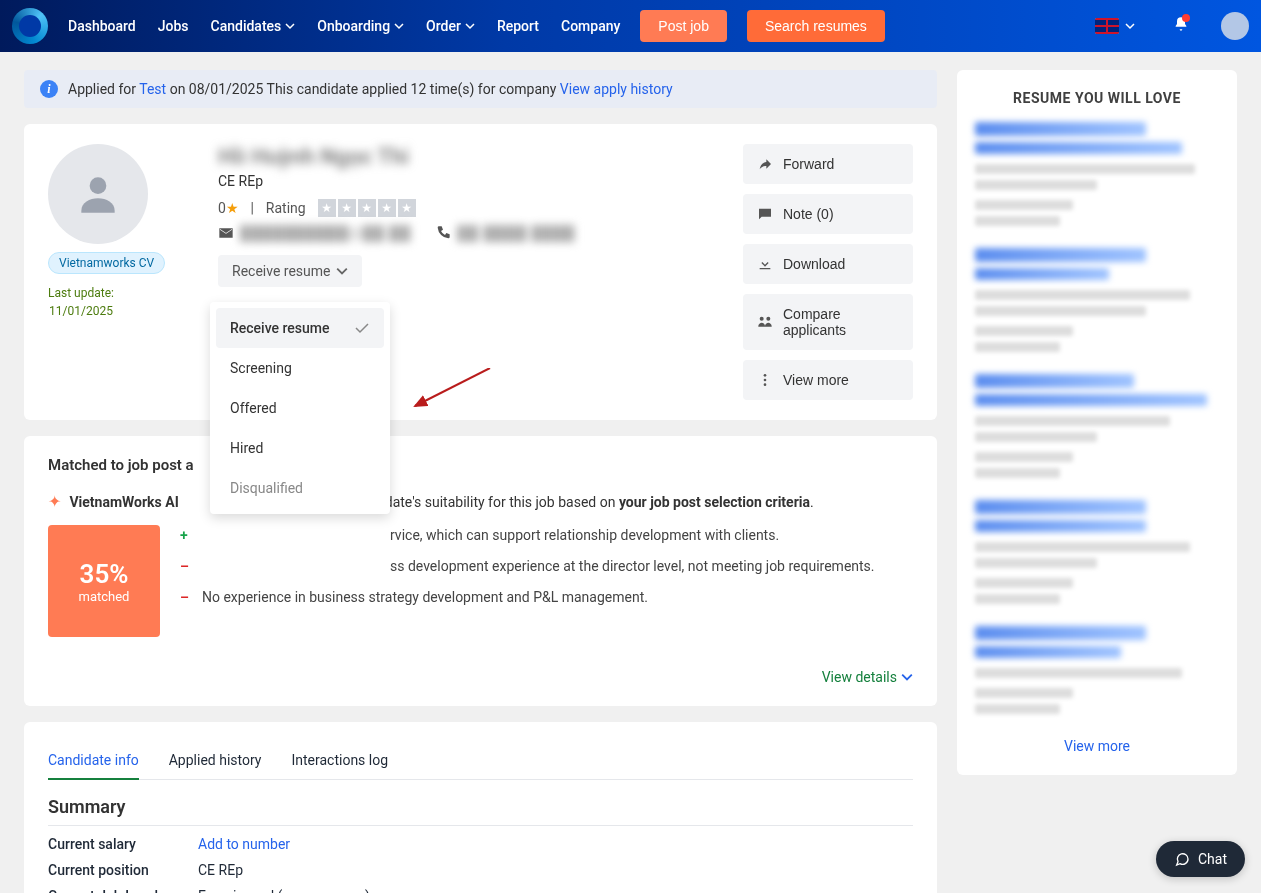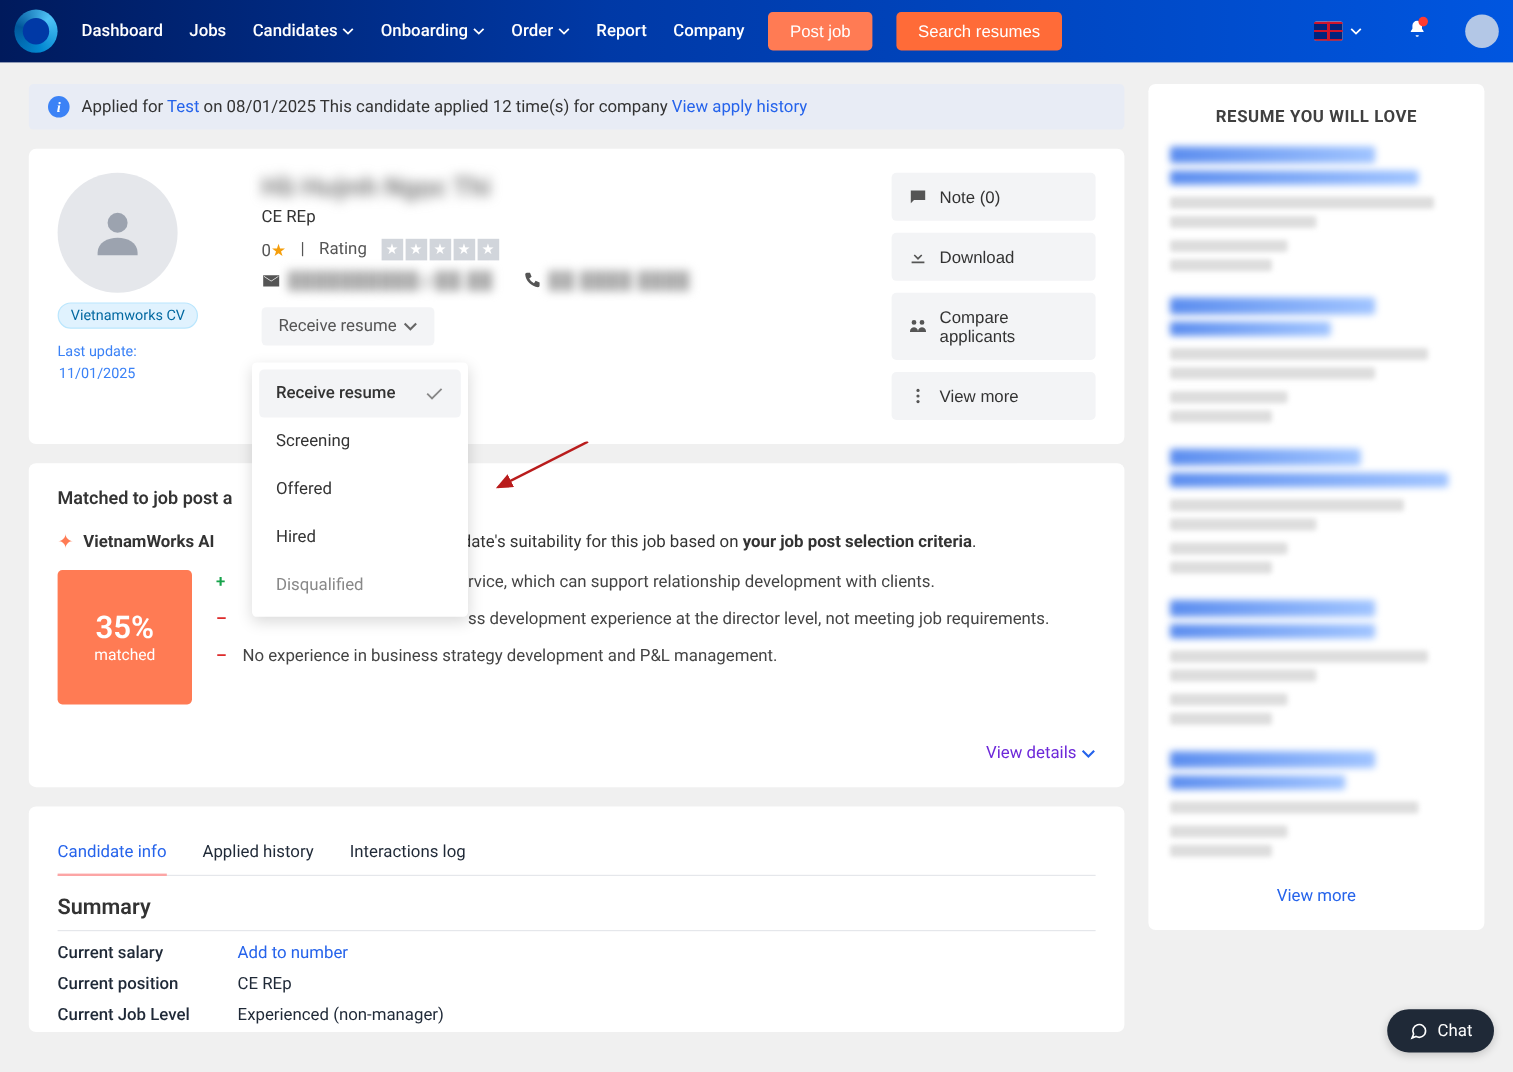--- a/index.html
+++ b/index.html
@@ -27,21 +27,21 @@
     .info-banner { background: #e8ecf5; border-radius: 4px; padding: 10px 16px; display: flex; align-items: center; gap: 10px; margin-bottom: 16px; font-size: 14px; }
     .info-icon { width:18px; height:18px; background:#3b82f6; border-radius:50%; color:#fff; font-size:12px; font-weight:bold; display:flex; align-items:center; justify-content:center; font-style: italic; font-family: Georgia, serif;}
     .info-banner a { color: #2563eb; text-decoration: none; }
     
     .card { background: #fff; border-radius: 6px; padding: 20px 24px; margin-bottom: 16px; position: relative; }
     
     .profile-top { display: flex; gap: 30px; }
     .avatar-col { display:flex; flex-direction:column; align-items:flex-start; width:140px;}
     .big-avatar { width: 100px; height: 100px; background: #e5e7eb; border-radius: 50%; display:flex; align-items:center; justify-content:center;}
     .cv-tag { background:#e0f2fe; color:#0369a1; font-size:12px; padding:3px 10px; border-radius:12px; margin-top:8px; border:1px solid #bae6fd;}
-    .last-update { font-size:12px; color:#3b82f6; text-align:center; margin-top:10px; line-height:1.5;}
+    .last-update { font-size:12px; color:#4d7c0f; text-align:center; margin-top:10px; line-height:1.5;}
     
     .profile-info { flex:1; }
     .name-blur { font-size:22px; font-weight:600; color:#777; filter: blur(5px); margin-bottom:4px;}
     .pos-text { font-size:14px; color:#333; margin-bottom:10px;}
     .rating-row { display:flex; align-items:center; gap:12px; font-size:14px; color:#555; margin-bottom:8px;}
     .stars { display:flex; gap:2px;}
     .star-box { width:18px; height:18px; background:#d1d5db; display:flex; align-items:center; justify-content:center; color:#fff; font-size:12px;}
     .star-gold { color:#f59e0b;}
     .contact-row { display:flex; gap:24px; align-items:center; font-size:14px; color:#888;}
     .contact-blur { filter: blur(4px); color:#aaa; letter-spacing:1px;}
@@ -64,25 +64,25 @@
     .sparkle { color:#ff7b54; font-size:16px;}
     .match-body { display:flex; gap:20px;}
     .match-box { width:112px; height:112px; background:#ff7b54; color:#fff; border-radius:4px; display:flex; flex-direction:column; align-items:center; justify-content:center;}
     .match-pct { font-size:26px; font-weight:600;}
     .match-sub { font-size:13px;}
     .reasons { flex:1; font-size:14px; color:#444;}
     .reason-line { display:flex; gap:8px; margin-bottom:10px; line-height:1.5;}
     .plus-sign { color:#16a34a; font-weight:600; width:14px;}
     .minus-sign { color:#dc2626; font-weight:600; width:14px;}
     .view-details { text-align:right; margin-top:30px;}
-    .view-details a { color:#6d28d9; text-decoration:none; font-size:14px; display:inline-flex; align-items:center; gap:4px;}
+    .view-details a { color:#15803d; text-decoration:none; font-size:14px; display:inline-flex; align-items:center; gap:4px;}
     
     .tabs { display:flex; gap:30px; border-bottom:1px solid #e5e7eb; margin-bottom:16px;}
     .tab { padding:10px 0; font-size:14px; cursor:pointer; color:#1f2937;}
-    .tab.active { color:#2563eb; border-bottom:2px solid #fca5a5; margin-bottom:-1px;}
+    .tab.active { color:#2563eb; border-bottom:2px solid #15803d; margin-bottom:-1px;}
     
     .summary-h { font-size:18px; font-weight:600; margin-bottom:10px; padding-bottom:8px; border-bottom:1px solid #e5e7eb;}
     .info-grid { display:grid; grid-template-columns: 150px 1fr; row-gap:10px; font-size:14px; color:#1f2937;}
     .info-label { font-weight:500;}
     .info-link { color:#2563eb; cursor:pointer;}
     
     .side-card { background:#fff; border-radius:6px; padding:20px 18px;}
     .side-title { text-align:center; font-weight:700; font-size:14px; letter-spacing:0.5px; margin-bottom:16px; color:#404040; text-transform:uppercase;}
     .rec-item { margin-bottom:22px;}
     .rec-blur-title { height:14px; background:linear-gradient(90deg,#5b8def,#a0c4ff); filter:blur(3px); border-radius:2px; margin-bottom:6px; width:70%;}
@@ -201,20 +201,26 @@
           
           <div class="status-dd">
             <span>Receive resume</span>
             <svg width="12" height="12" viewBox="0 0 10 10">
                 <path d="M1 3l4 4 4-4" stroke="#666" stroke-width="1.5" fill="none"></path>
               </svg>
           </div>
         </div>
 
         <div class="action-col">
+          <button class="act-btn">
+            <svg class="icon" viewBox="0 0 24 24" fill="#555">
+                <path d="M14 5l7 7-7 7v-4c-5 0-8 2-10 5 1-6 4-10 10-11V5z"></path>
+              </svg>
+            <span>Forward</span>
+          </button>
           <button class="act-btn">
             <svg class="icon" viewBox="0 0 24 24" fill="#555">
                 <path d="M3 4h18v12H7l-4 4V4zm4 4h10v2H7V8zm0 3h7v2H7v-2z"></path>
               </svg>
             <span>Note (0)</span>
           </button>
           <button class="act-btn">
             <svg class="icon" viewBox="0 0 24 24" fill="#555">
                 <path d="M12 3v10l4-4 1.4 1.4L12 16l-5.4-5.6L8 9l4 4V3h0zM4 18h16v2H4v-2z"></path>
               </svg>

